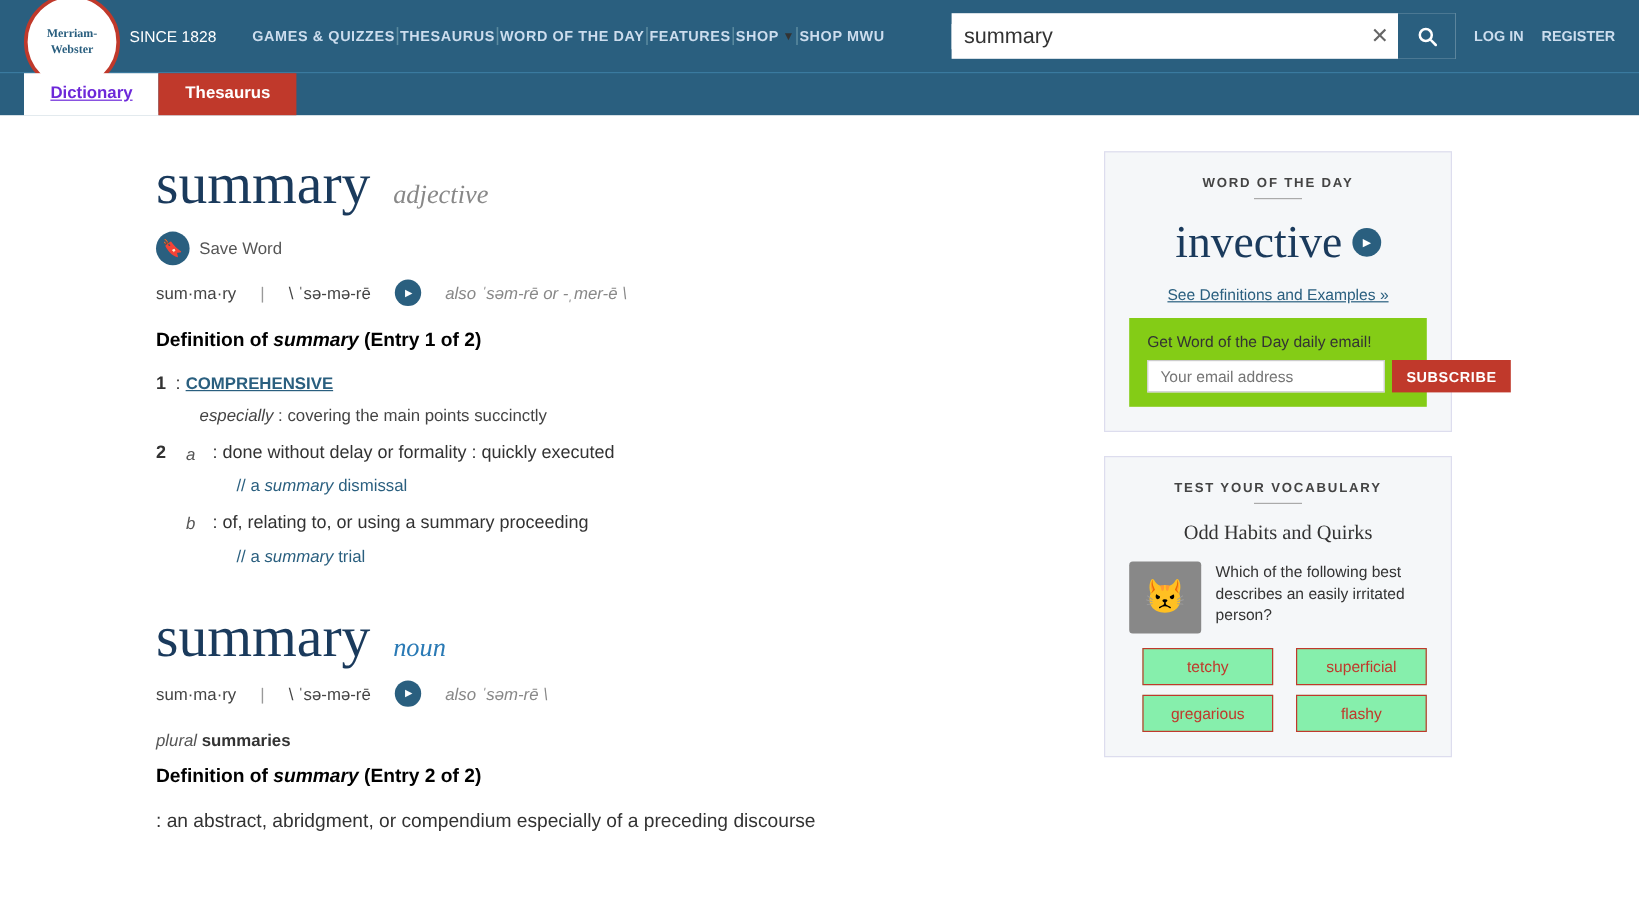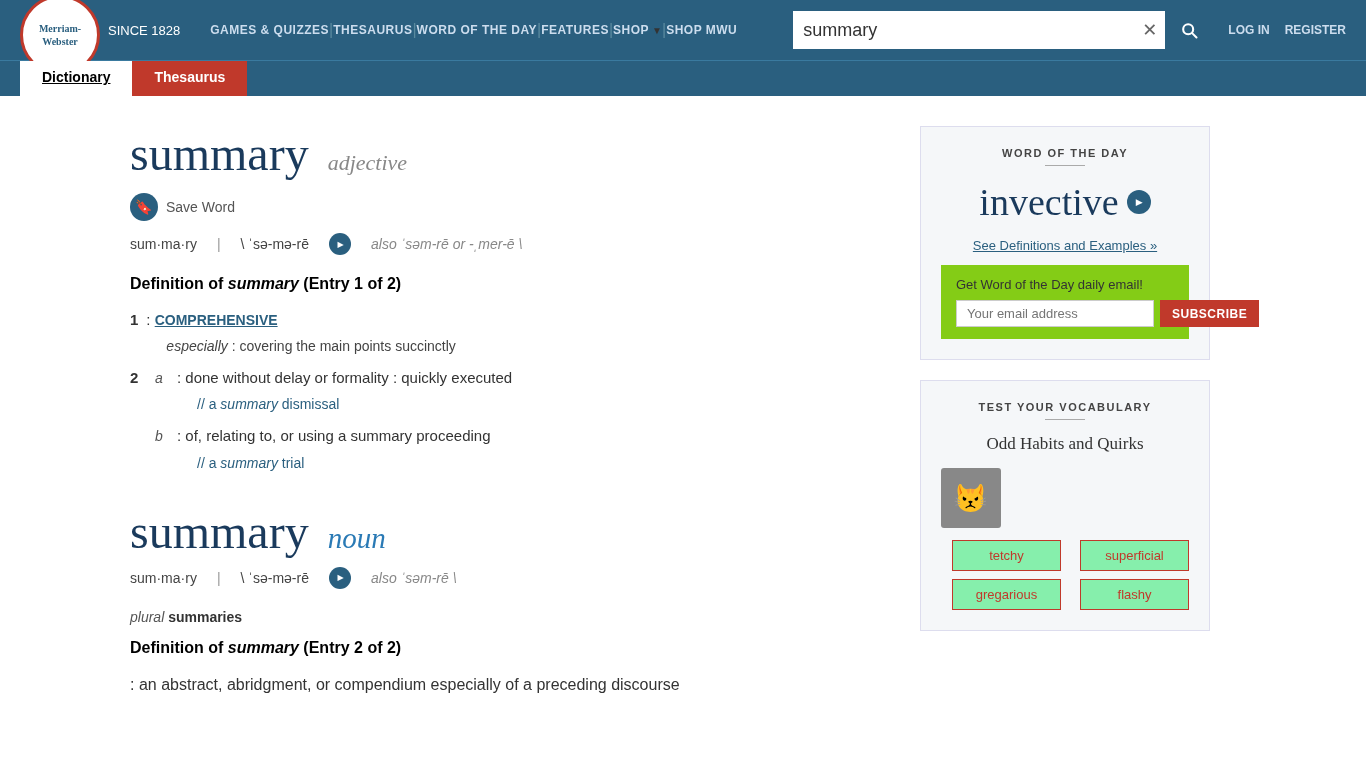--- a/index.html
+++ b/index.html
@@ -18,21 +18,21 @@
     .nav-right a { color: #cde; text-decoration: none; font-size: 12px; font-weight: bold; }
     .search-bar { display: flex; align-items: center; background: #fff; border: none; width: 420px; height: 38px; margin: 0 15px; }
     .search-input { flex: 1; border: none; outline: none; font-size: 18px; padding: 0 10px; color: #333; font-family: Arial, sans-serif; }
     .search-clear { background: none; border: none; cursor: pointer; font-size: 18px; color: #666; padding: 0 8px; }
     .search-btn { background: #2a5f7f; border: none; cursor: pointer; padding: 0 14px; height: 38px; display: flex; align-items: center; }
     .search-btn svg { fill: #fff; width: 20px; height: 20px; }
 
     
     .tab-bar { background: #2a5f7f; display: flex; padding: 0 20px; border-top: 1px solid #3a7a9f; }
     .tab { padding: 8px 22px; font-family: Arial, sans-serif; font-size: 14px; font-weight: bold; cursor: pointer; text-decoration: none; color: #fff; }
-    .tab-dict { color: #000000; background: #fff; border-bottom: 3px solid #fff; text-decoration: underline; }
+    .tab-dict { color: #6d28d9; background: #fff; border-bottom: 3px solid #fff; text-decoration: underline; }
     .tab-thes { background: #c0392b; color: #fff; }
 
     
     .main { display: flex; padding: 30px 20px 20px 130px; gap: 30px; }
     .content { flex: 1; max-width: 760px; }
     .sidebar { width: 290px; flex-shrink: 0; }
 
     
     .entry-title { font-size: 48px; color: #1a3a5c; font-weight: normal; font-family: Georgia, serif; display: inline; }
     .entry-pos { font-size: 22px; color: #888; font-style: italic; margin-left: 15px; font-family: Georgia, serif; }
@@ -53,21 +53,21 @@
     .def-esp { display: block; margin-left: 20px; color: #444; font-size: 14px; font-family: Arial, sans-serif; margin-top: 4px; }
     .def-esp em { font-style: italic; }
     .example { color: #2a5f7f; font-family: Arial, sans-serif; font-size: 14px; margin-top: 5px; margin-left: 20px; }
     .example em { font-style: italic; }
     .def-2col { display: flex; margin-bottom: 8px; font-family: Arial, sans-serif; font-size: 15px; line-height: 1.5; }
     .def-num-col { min-width: 25px; font-weight: bold; }
     .def-ab-col { min-width: 22px; font-style: italic; color: #555; font-size: 14px; padding-top: 1px; }
 
     .entry-separator { margin: 30px 0; }
     .entry-title-noun { font-size: 48px; color: #1a3a5c; font-weight: normal; font-family: Georgia, serif; display: inline; }
-    .entry-pos-noun { font-size: 29px; color: #2a7ab5; font-style: italic; margin-left: 15px; font-family: Georgia, serif; }
+    .entry-pos-noun { font-size: 22px; color: #2a7ab5; font-style: italic; margin-left: 15px; font-family: Georgia, serif; }
 
     
     .wotd-box { background: #f5f7f9; border: 1px solid #dde; padding: 20px; margin-bottom: 20px; }
     .wotd-title { text-align: center; font-family: Arial, sans-serif; font-size: 11px; font-weight: bold; letter-spacing: 1.5px; color: #444; text-transform: uppercase; margin-bottom: 6px; }
     .wotd-divider { border: none; border-top: 1px solid #aaa; margin: 6px auto 14px; width: 40px; }
     .wotd-word { text-align: center; font-size: 38px; color: #1a3a5c; font-family: Georgia, serif; display: flex; align-items: center; justify-content: center; gap: 8px; }
     .wotd-speaker { width: 24px; height: 24px; background: #2a5f7f; border-radius: 50%; display: inline-flex; align-items: center; justify-content: center; cursor: pointer; }
     .wotd-speaker::after { content: '▶'; color: #fff; font-size: 9px; margin-left: 1px; }
     .wotd-link { display: block; text-align: center; color: #2a5f7f; font-family: Arial, sans-serif; font-size: 13px; margin-top: 14px; text-decoration: underline; cursor: pointer; }
     .wotd-email { background: #84cc16; padding: 12px 15px; margin-top: 12px; }
@@ -246,20 +246,21 @@
         </div>
       </div>
     </div>
 
     <div class="vocab-box">
       <div class="vocab-title">TEST YOUR VOCABULARY</div>
       <hr class="vocab-divider">
       <div class="vocab-subtitle">Odd Habits and Quirks</div>
       <div class="vocab-question-row">
         <div class="vocab-img">😾</div>
+        <div class="vocab-question-text">Which of the following best describes an easily irritated person?</div>
       </div>
       <div class="vocab-answers">
         <button class="vocab-answer">tetchy</button>
         <button class="vocab-answer">superficial</button>
         <button class="vocab-answer">gregarious</button>
         <button class="vocab-answer">flashy</button>
       </div>
     </div>
 
   </div>

